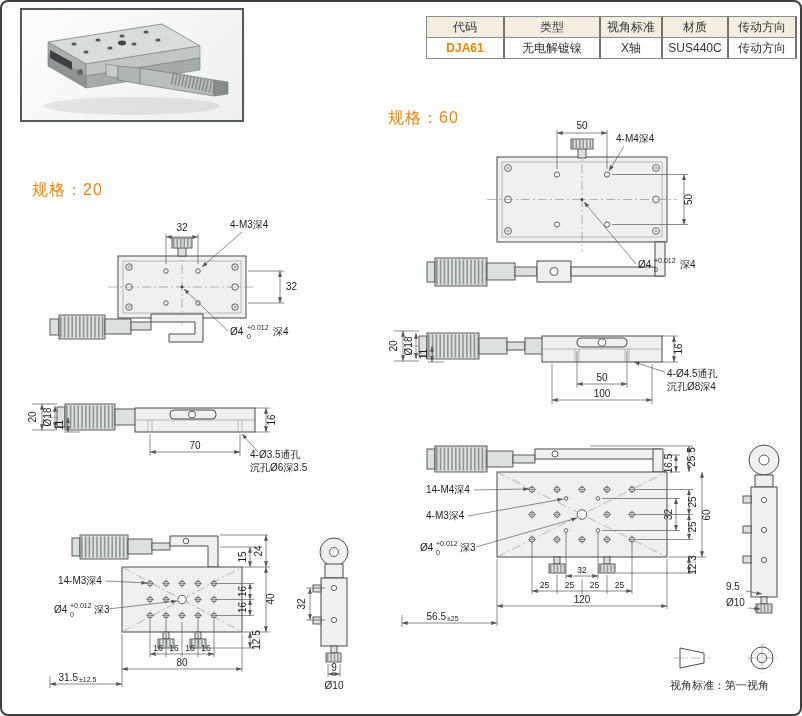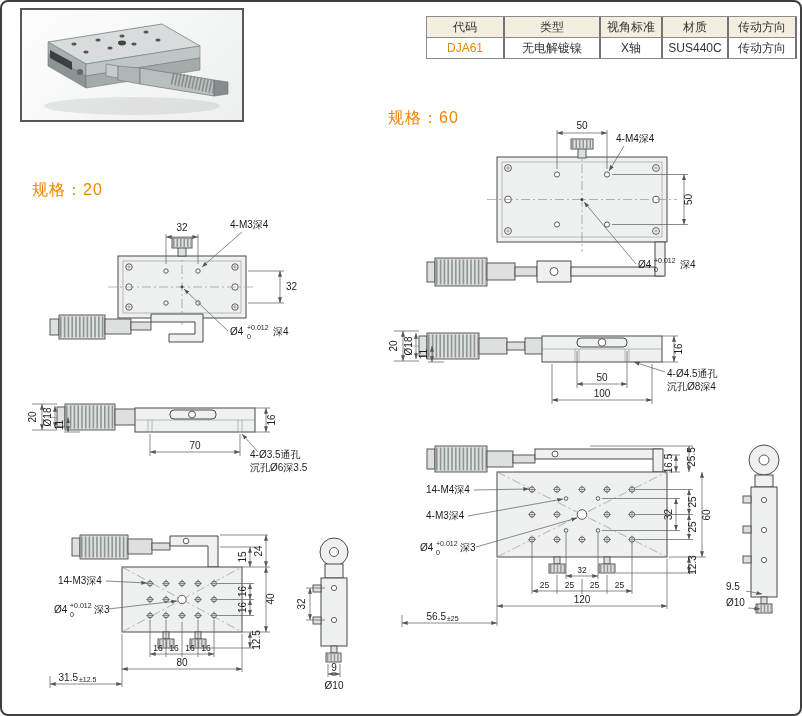--- a/index.html
+++ b/index.html
@@ -3,21 +3,21 @@
 <meta charset="utf-8">
 <style>
 *{margin:0;padding:0;box-sizing:border-box}
 body{background:#ffffff;font-family:"Liberation Sans","DejaVu Sans",sans-serif}
 #page{position:relative;width:802px;height:716px;background:#fff;border:2px solid #3f3f3f;border-radius:8px;overflow:hidden}
 .abs{position:absolute}
 .photo{position:absolute;left:18px;top:6px;width:224px;height:114px;border:2px solid #55585a;background:linear-gradient(135deg,#fdfdfd,#eef0f0)}
 .spec-table{position:absolute;left:424px;top:14px;display:grid;grid-template-columns:78px 96px 62px 66px 68px;border-top:1px solid #8c8c8c;border-left:1px solid #8c8c8c;font-size:12px;color:#333}
 .spec-table .cell{border-right:2px solid #737373;border-bottom:1px solid #8c8c8c;height:21px;display:flex;align-items:center;justify-content:center;background:#fff}
 .spec-table .head{background:#f3eee0}
-.spec-table .code{color:#f08300;font-weight:normal}
+.spec-table .code{color:#f08300;font-weight:bold}
 .spec-label{position:absolute;color:#f08300;font-size:16px;letter-spacing:1px}
 svg.view{position:absolute;overflow:visible}
 svg text{font-family:"Liberation Sans","DejaVu Sans",sans-serif}
 .ol{stroke:#4a4a4a;stroke-width:1;fill:none}
 .fillb{fill:#eef1f0;stroke:#4a4a4a;stroke-width:1}
 .fillm{fill:#dce0df;stroke:#4a4a4a;stroke-width:0.9}
 .thin{stroke:#8a8a8a;stroke-width:0.55;fill:none}
 .cl{stroke:#909090;stroke-width:0.65;fill:none;stroke-dasharray:9 3 2 3}
 .dim{stroke:#5a5a5a;stroke-width:0.7;fill:none}
 .hole{fill:#fff;stroke:#4a4a4a;stroke-width:0.9}
@@ -561,14 +561,29 @@
       <line class="knurl" x1="35" y1="178.5" x2="49" y2="178.5" stroke-width="7" stroke-dasharray="1.4 2"></line>
     </g>
     <g>
       <text class="dimtxt" x="4" y="160">9.5</text>
       <line class="dim" x1="24" y1="161" x2="40" y2="164" marker-end="url(#ah)"></line>
       <text class="dimtxt" x="4" y="176">Ø10</text>
       <line class="dim" x1="26" y1="178" x2="38" y2="179" marker-end="url(#ah)"></line>
     </g>
   </svg>
 
+  <div class="abs" style="left:668px;top:640px;width:130px;height:52px">
+    <svg width="130" height="32" viewBox="0 0 130 32">
+      <g>
+        <polygon class="ol" points="10,6 10,26 34,21 34,11"></polygon>
+        <line class="cl" x1="4" y1="16" x2="40" y2="16"></line>
+      </g>
+      <g>
+        <circle class="ol" cx="92" cy="16" r="11"></circle>
+        <circle class="ol" cx="92" cy="16" r="4.8"></circle>
+        <line class="cl" x1="77" y1="16" x2="107" y2="16"></line>
+        <line class="cl" x1="92" y1="1" x2="92" y2="31"></line>
+      </g>
+    </svg>
+    <div class="footer-label" style="left:0px;top:36px">视角标准：第一视角</div>
+  </div>
 
 </div>
 
 </body></html>

